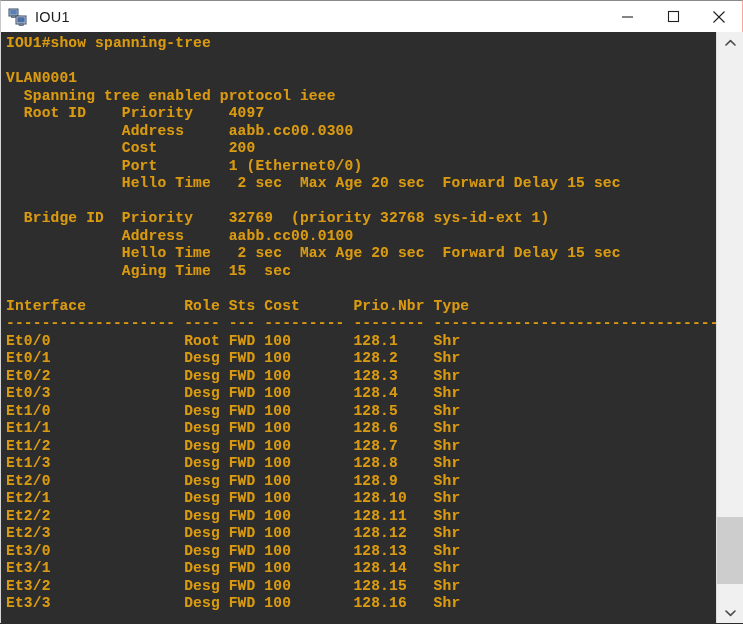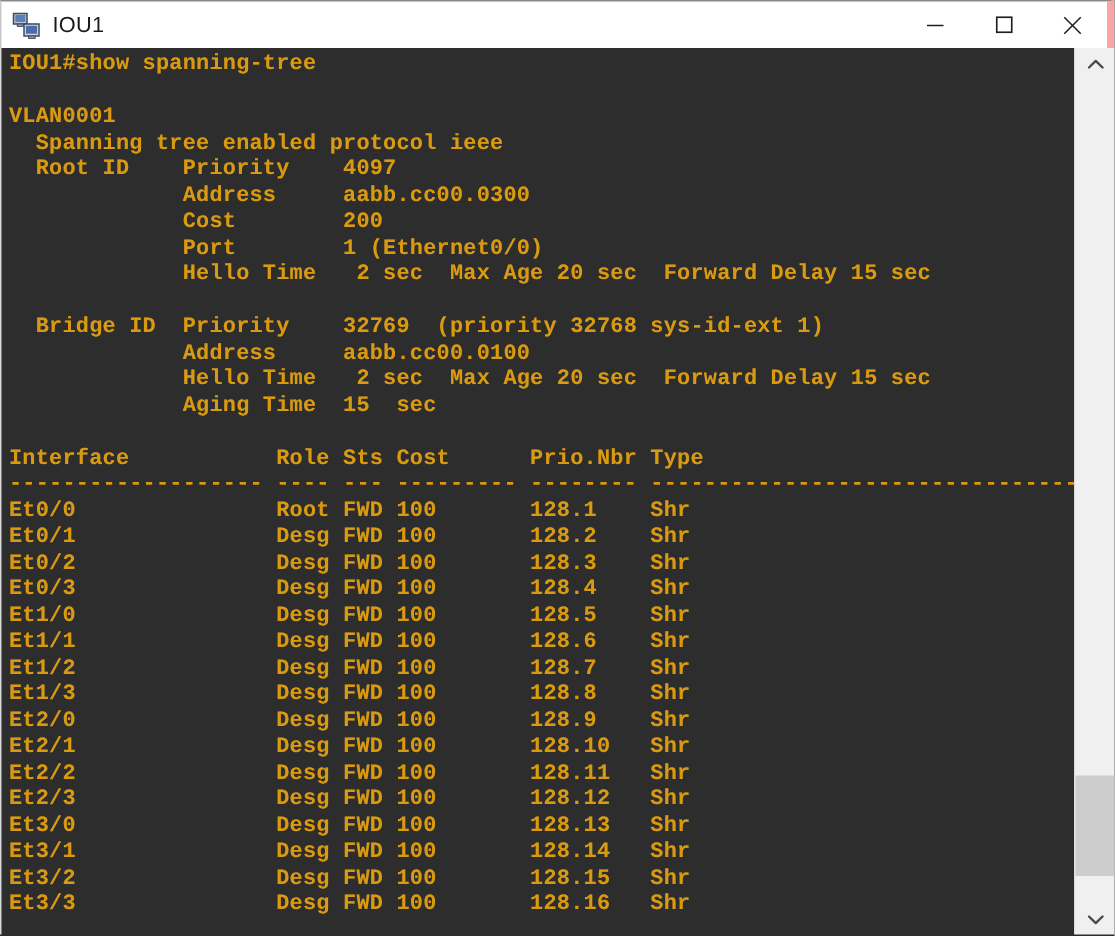--- a/index.html
+++ b/index.html
@@ -26,21 +26,21 @@
 
   
   .titlebar {
     position: absolute;
     left: 0; top: 0;
     width: 743px;
     height: 32px;
     background: #ffffff;
     border-top: 1px solid #8a8a8a;
     border-left: 1px solid #c8c8c8;
-    border-right: 5px solid #fca5a5;
+    border-right: 1px solid #fca5a5;
     box-sizing: border-box;
     display: flex;
     align-items: center;
     user-select: none;
   }
   .title-icon {
     width: 20px;
     height: 20px;
     margin-left: 7px;
     margin-right: 7px;

